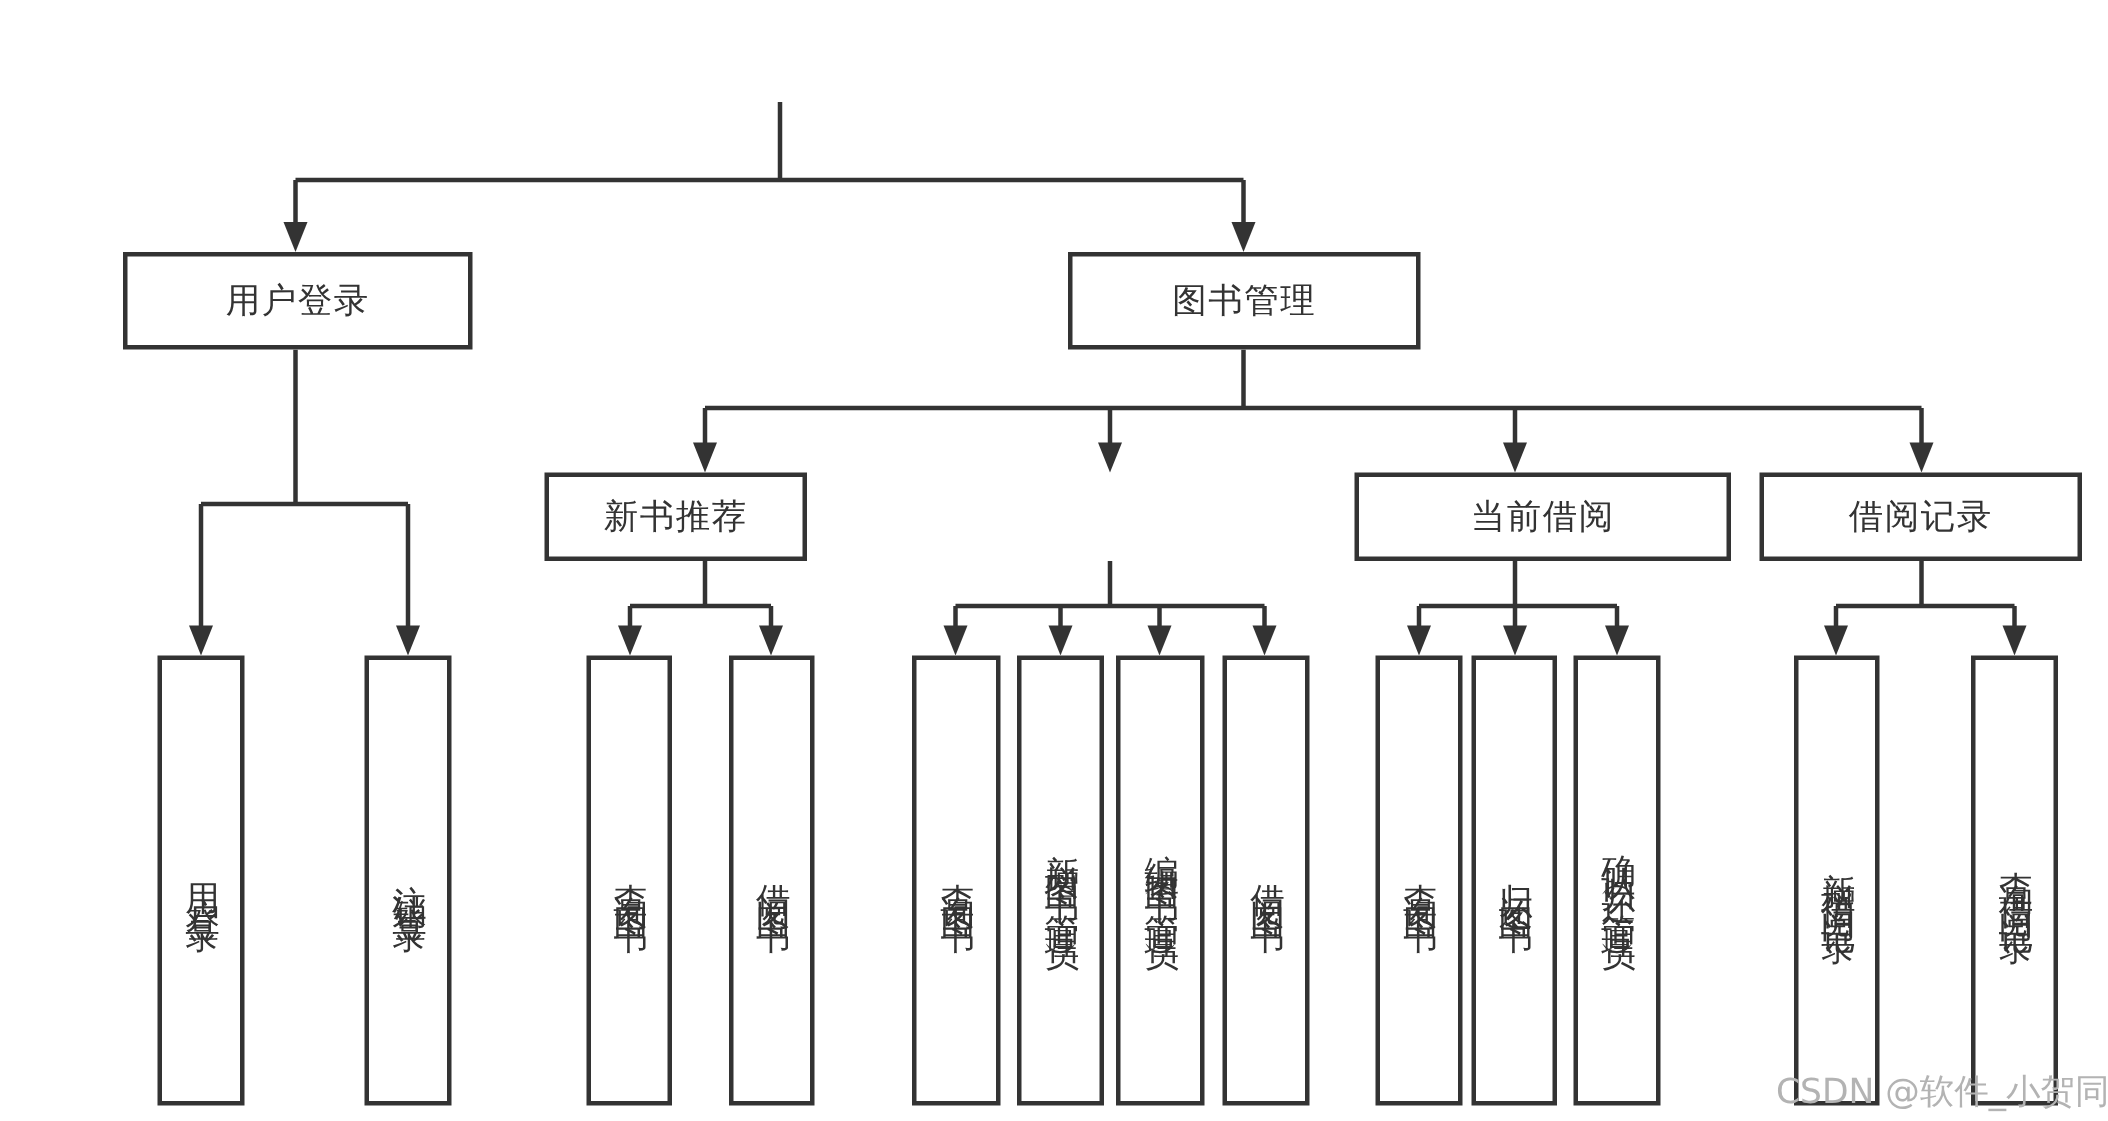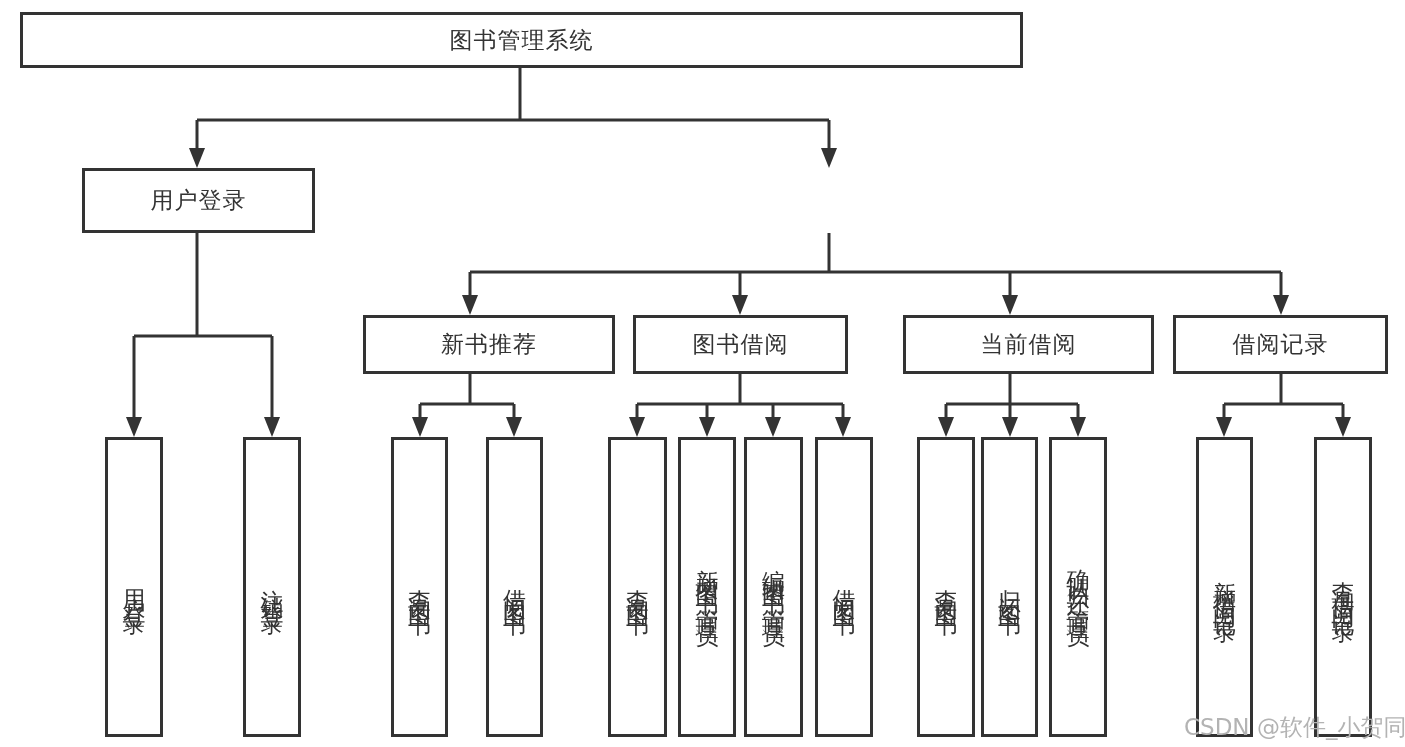--- a/index.html
+++ b/index.html
@@ -127,33 +127,30 @@
     <g>
       <path d="M1281 374 V404"></path>
       <path d="M1224 404 H1343"></path>
       <path d="M1224 404 V418"></path>
       <path d="M1343 404 V418"></path>
       <polygon points="1216,417 1232,417 1224,437"></polygon>
       <polygon points="1335,417 1351,417 1343,437"></polygon>
     </g>
   </svg>
 
-  <div class="node h" style="left:20px;top:12px;width:1003px;height:56px">
-    <span>图书管理系统</span>
-  </div>
 
   <div class="node h" style="left:82px;top:168px;width:233px;height:65px">
     <span>用户登录</span>
   </div>
-
-  <div class="node h" style="left:363px;top:315px;width:252px;height:59px">
+  <div class="node h" style="left:712px;top:168px;width:235px;height:65px">
+    <span>图书管理</span>
+  </div>
+
+  <div class="node h" style="left:363px;top:315px;width:175px;height:59px">
     <span>新书推荐</span>
-  </div>
-  <div class="node h" style="left:633px;top:315px;width:215px;height:59px">
-    <span>图书借阅</span>
   </div>
   <div class="node h" style="left:903px;top:315px;width:251px;height:59px">
     <span>当前借阅</span>
   </div>
   <div class="node h" style="left:1173px;top:315px;width:215px;height:59px">
     <span>借阅记录</span>
   </div>
 
   <div class="node v" style="left:105px;top:437px;width:58px;height:300px">
     <span>用户登录</span>

